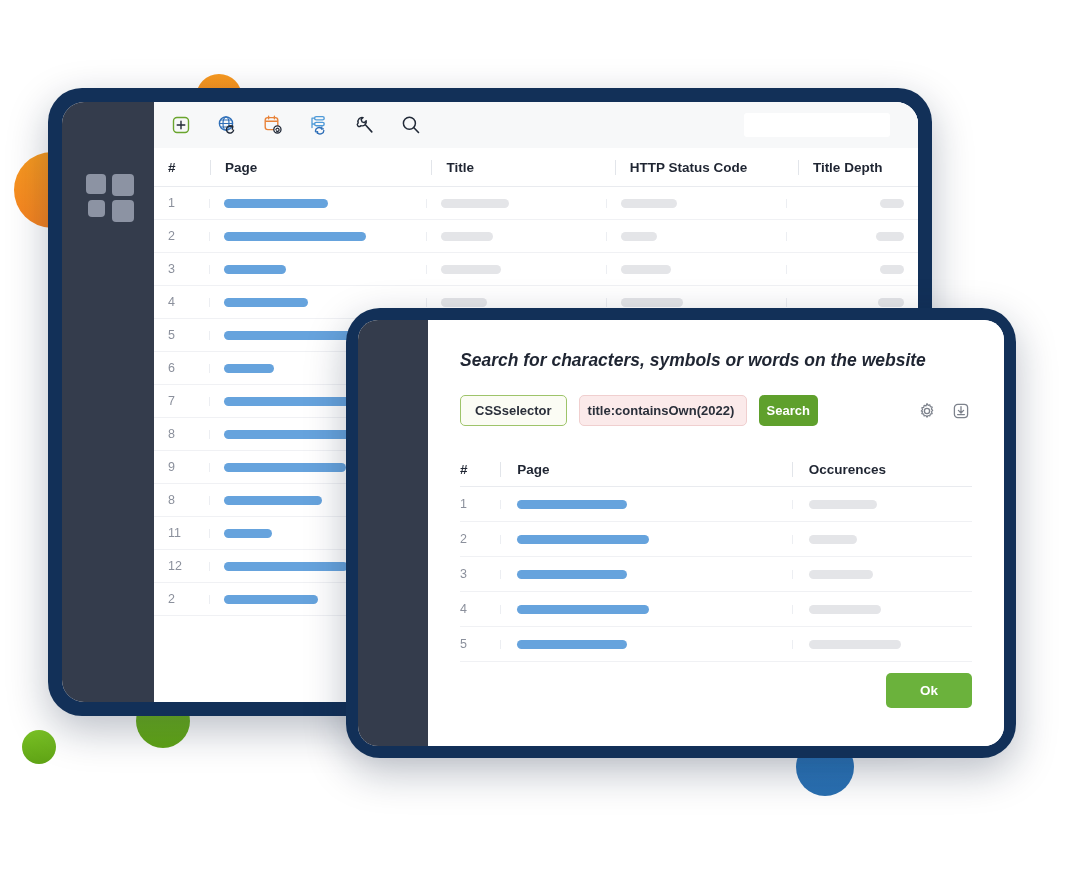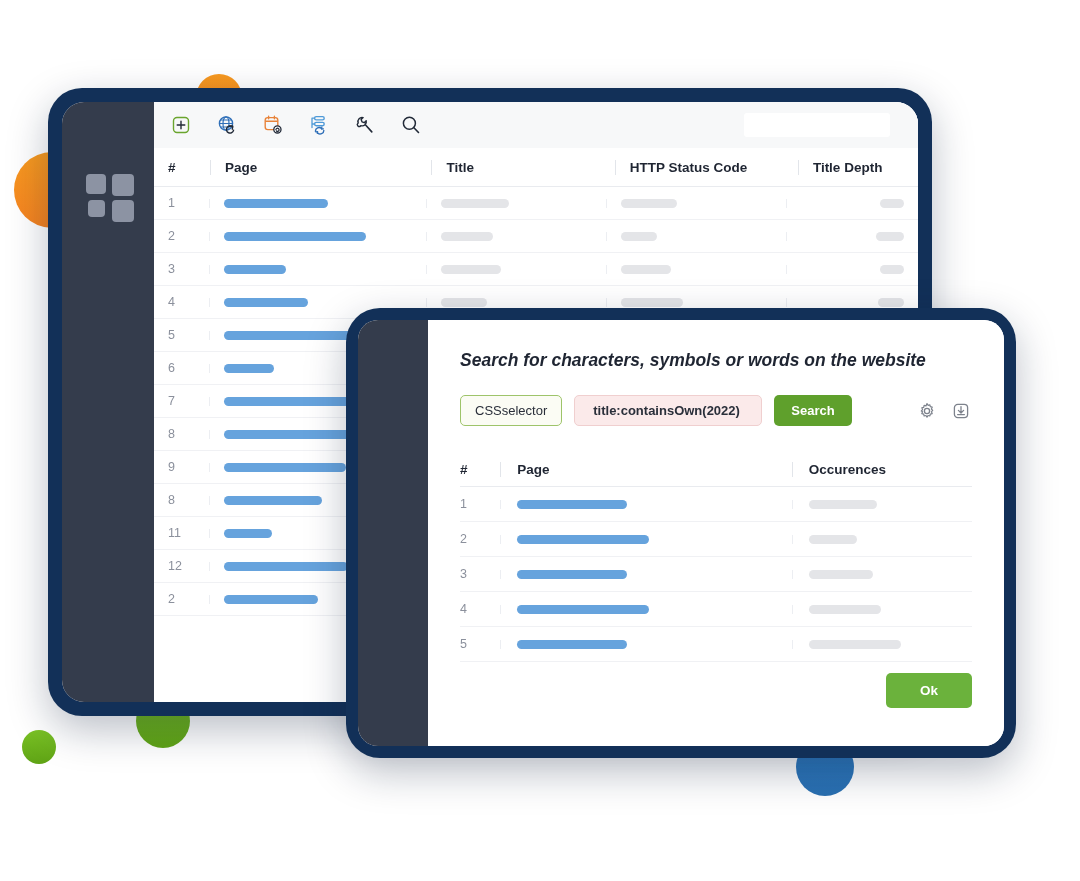--- a/index.html
+++ b/index.html
@@ -181,43 +181,43 @@
     align-items: center;
     gap: 12px;
     margin-bottom: 26px;
   }
   .pill-selector {
     background: #fbfcf4;
     border: 1px solid #9ec46a;
     border-radius: 5px;
     color: #2a2f3a;
     font-size: 13px;
-    font-weight: normal;
+    font-weight: bold;
     padding: 7px 14px;
     cursor: pointer;
   }
   .pill-query {
     background: #fbeaea;
     border: 1px solid #f0cfcf;
     border-radius: 5px;
     color: #2a2f3a;
     font-size: 13px;
     font-weight: bold;
-    padding: 7px 18px;
+    padding: 7px 8px;
     min-width: 150px;
     cursor: text;
   }
   .btn-search {
     background: #5fa02c;
     color: #ffffff;
     border: none;
     border-radius: 5px;
     font-size: 13px;
     font-weight: bold;
-    padding: 8px 17px;
+    padding: 8px 8px;
     cursor: pointer;
     font-family: "Liberation Sans", sans-serif;
   }
   .ctrl-spacer { flex: 1 1 auto; }
   .ctrl-icon { width: 22px; height: 22px; cursor: pointer; display: flex; align-items: center; justify-content: center; }
 
   .m-thead {
     display: flex;
     align-items: center;
     height: 34px;

